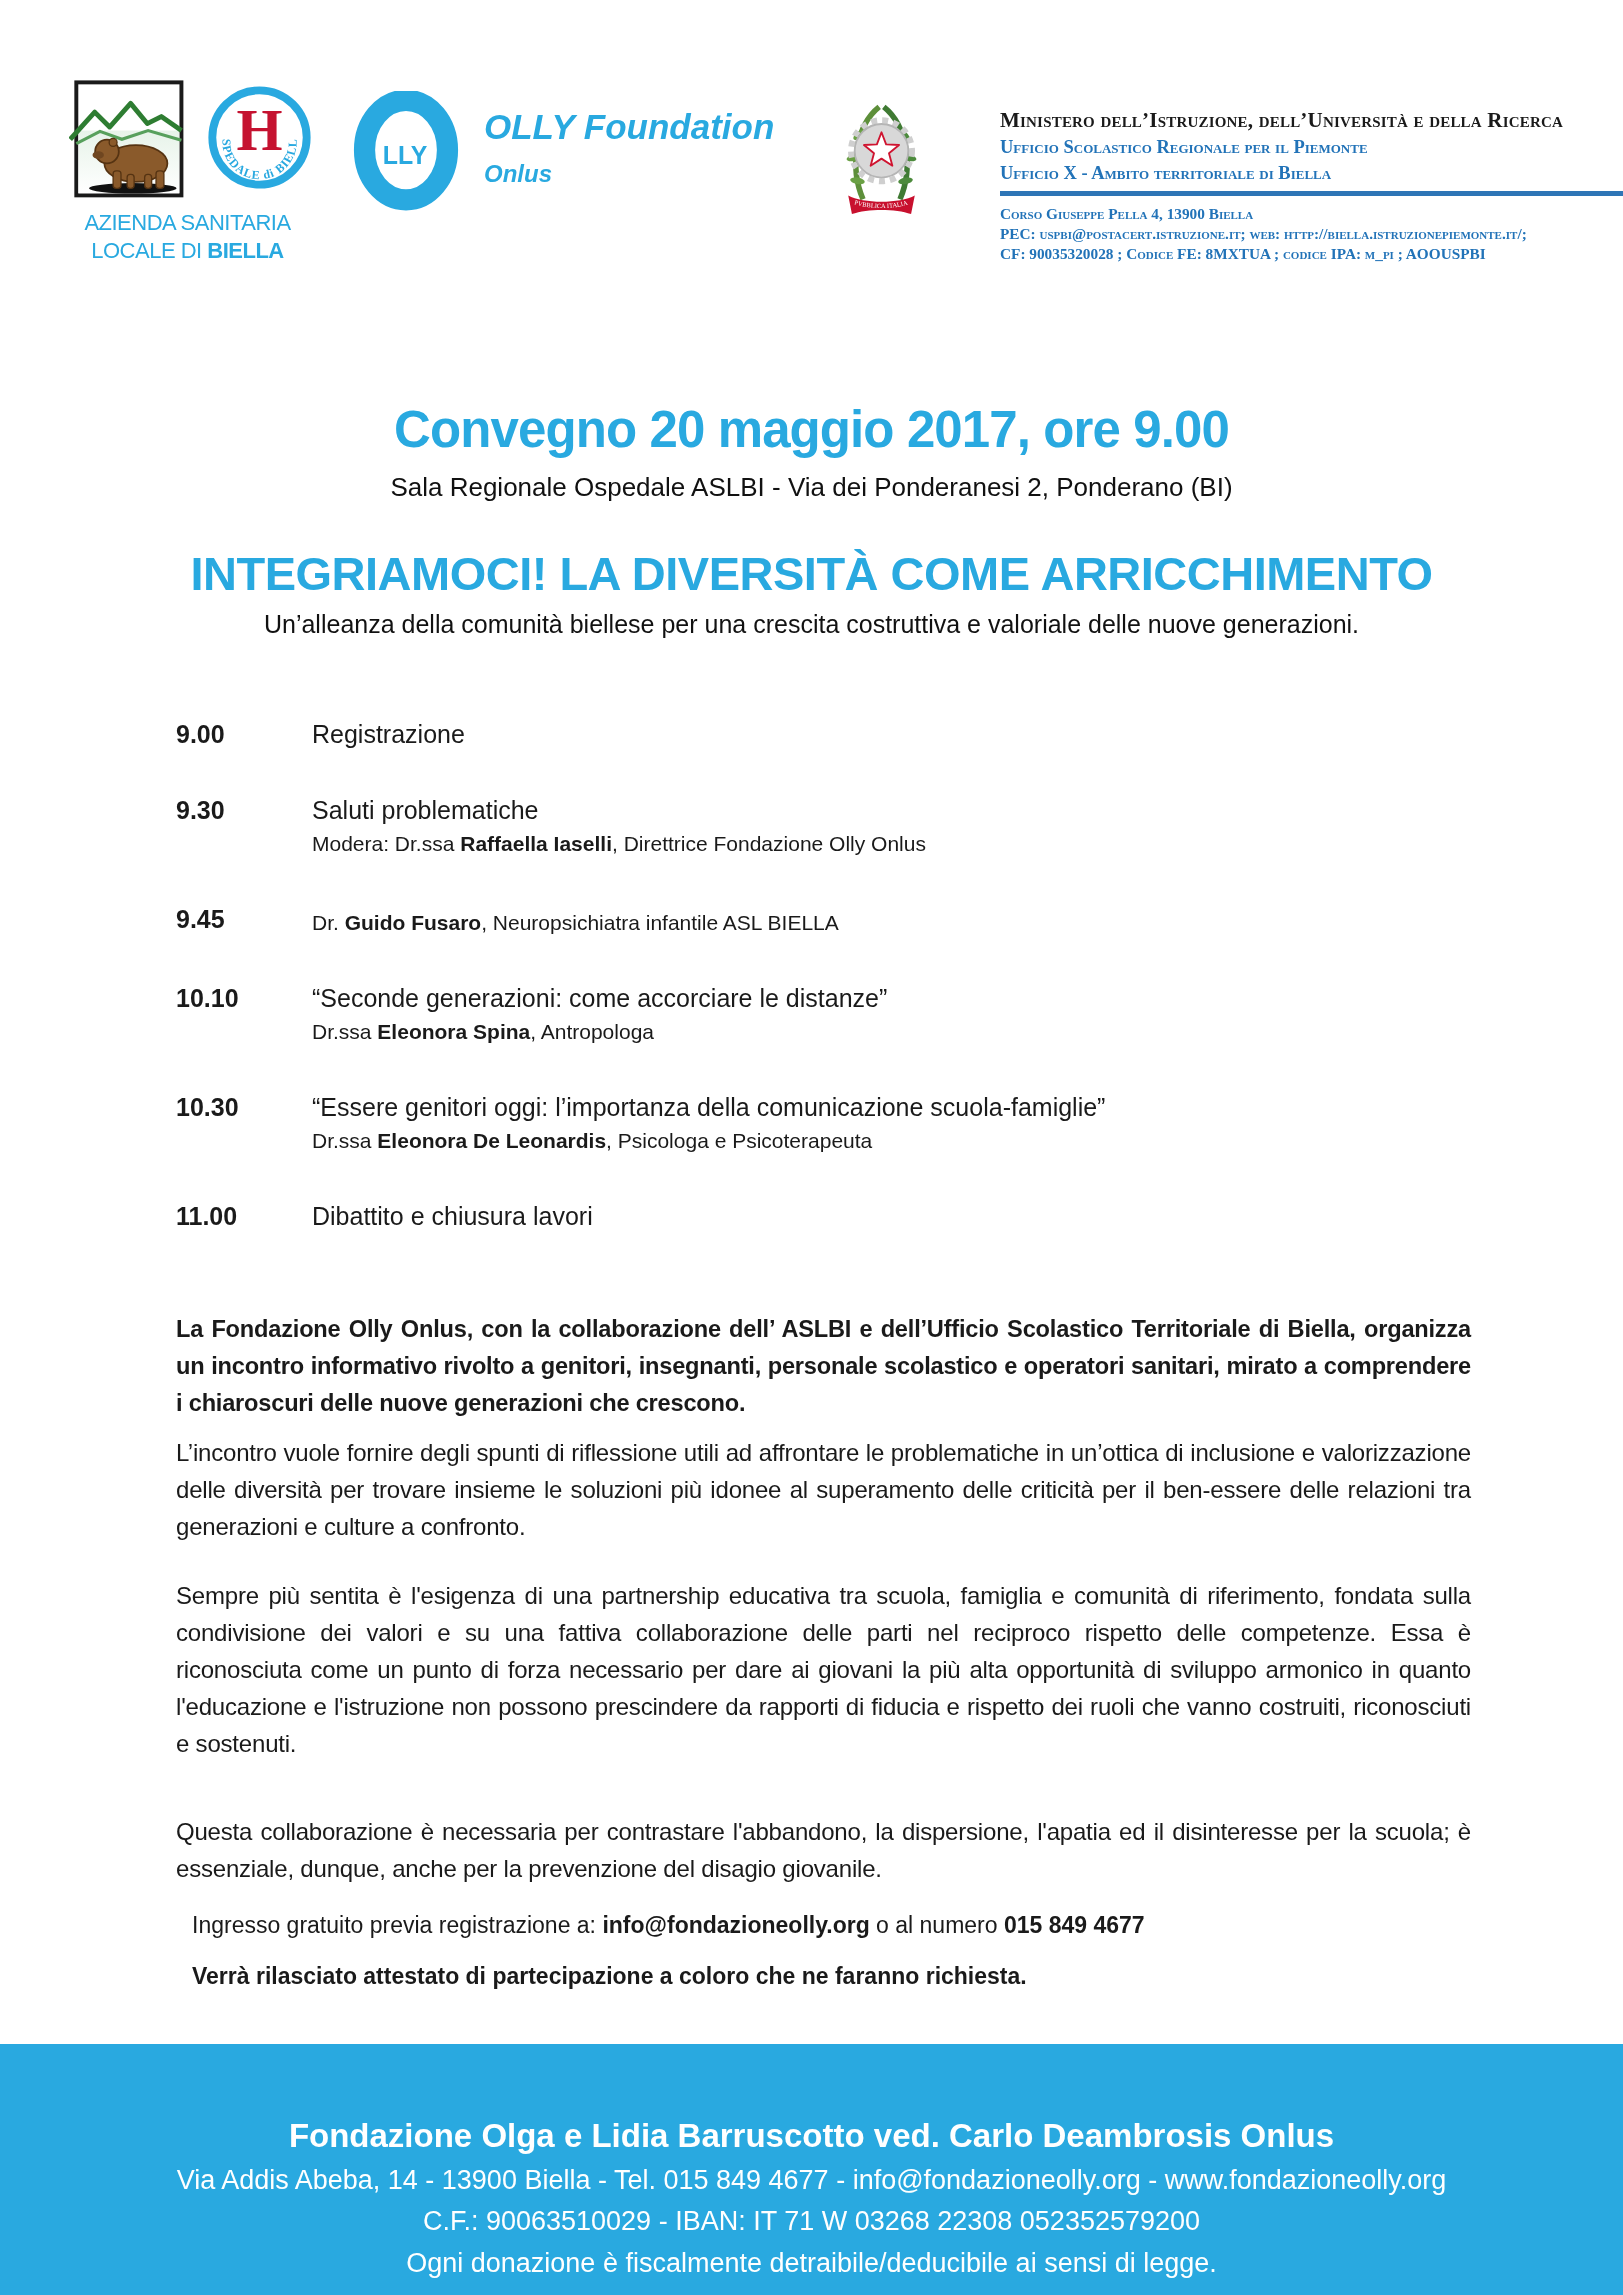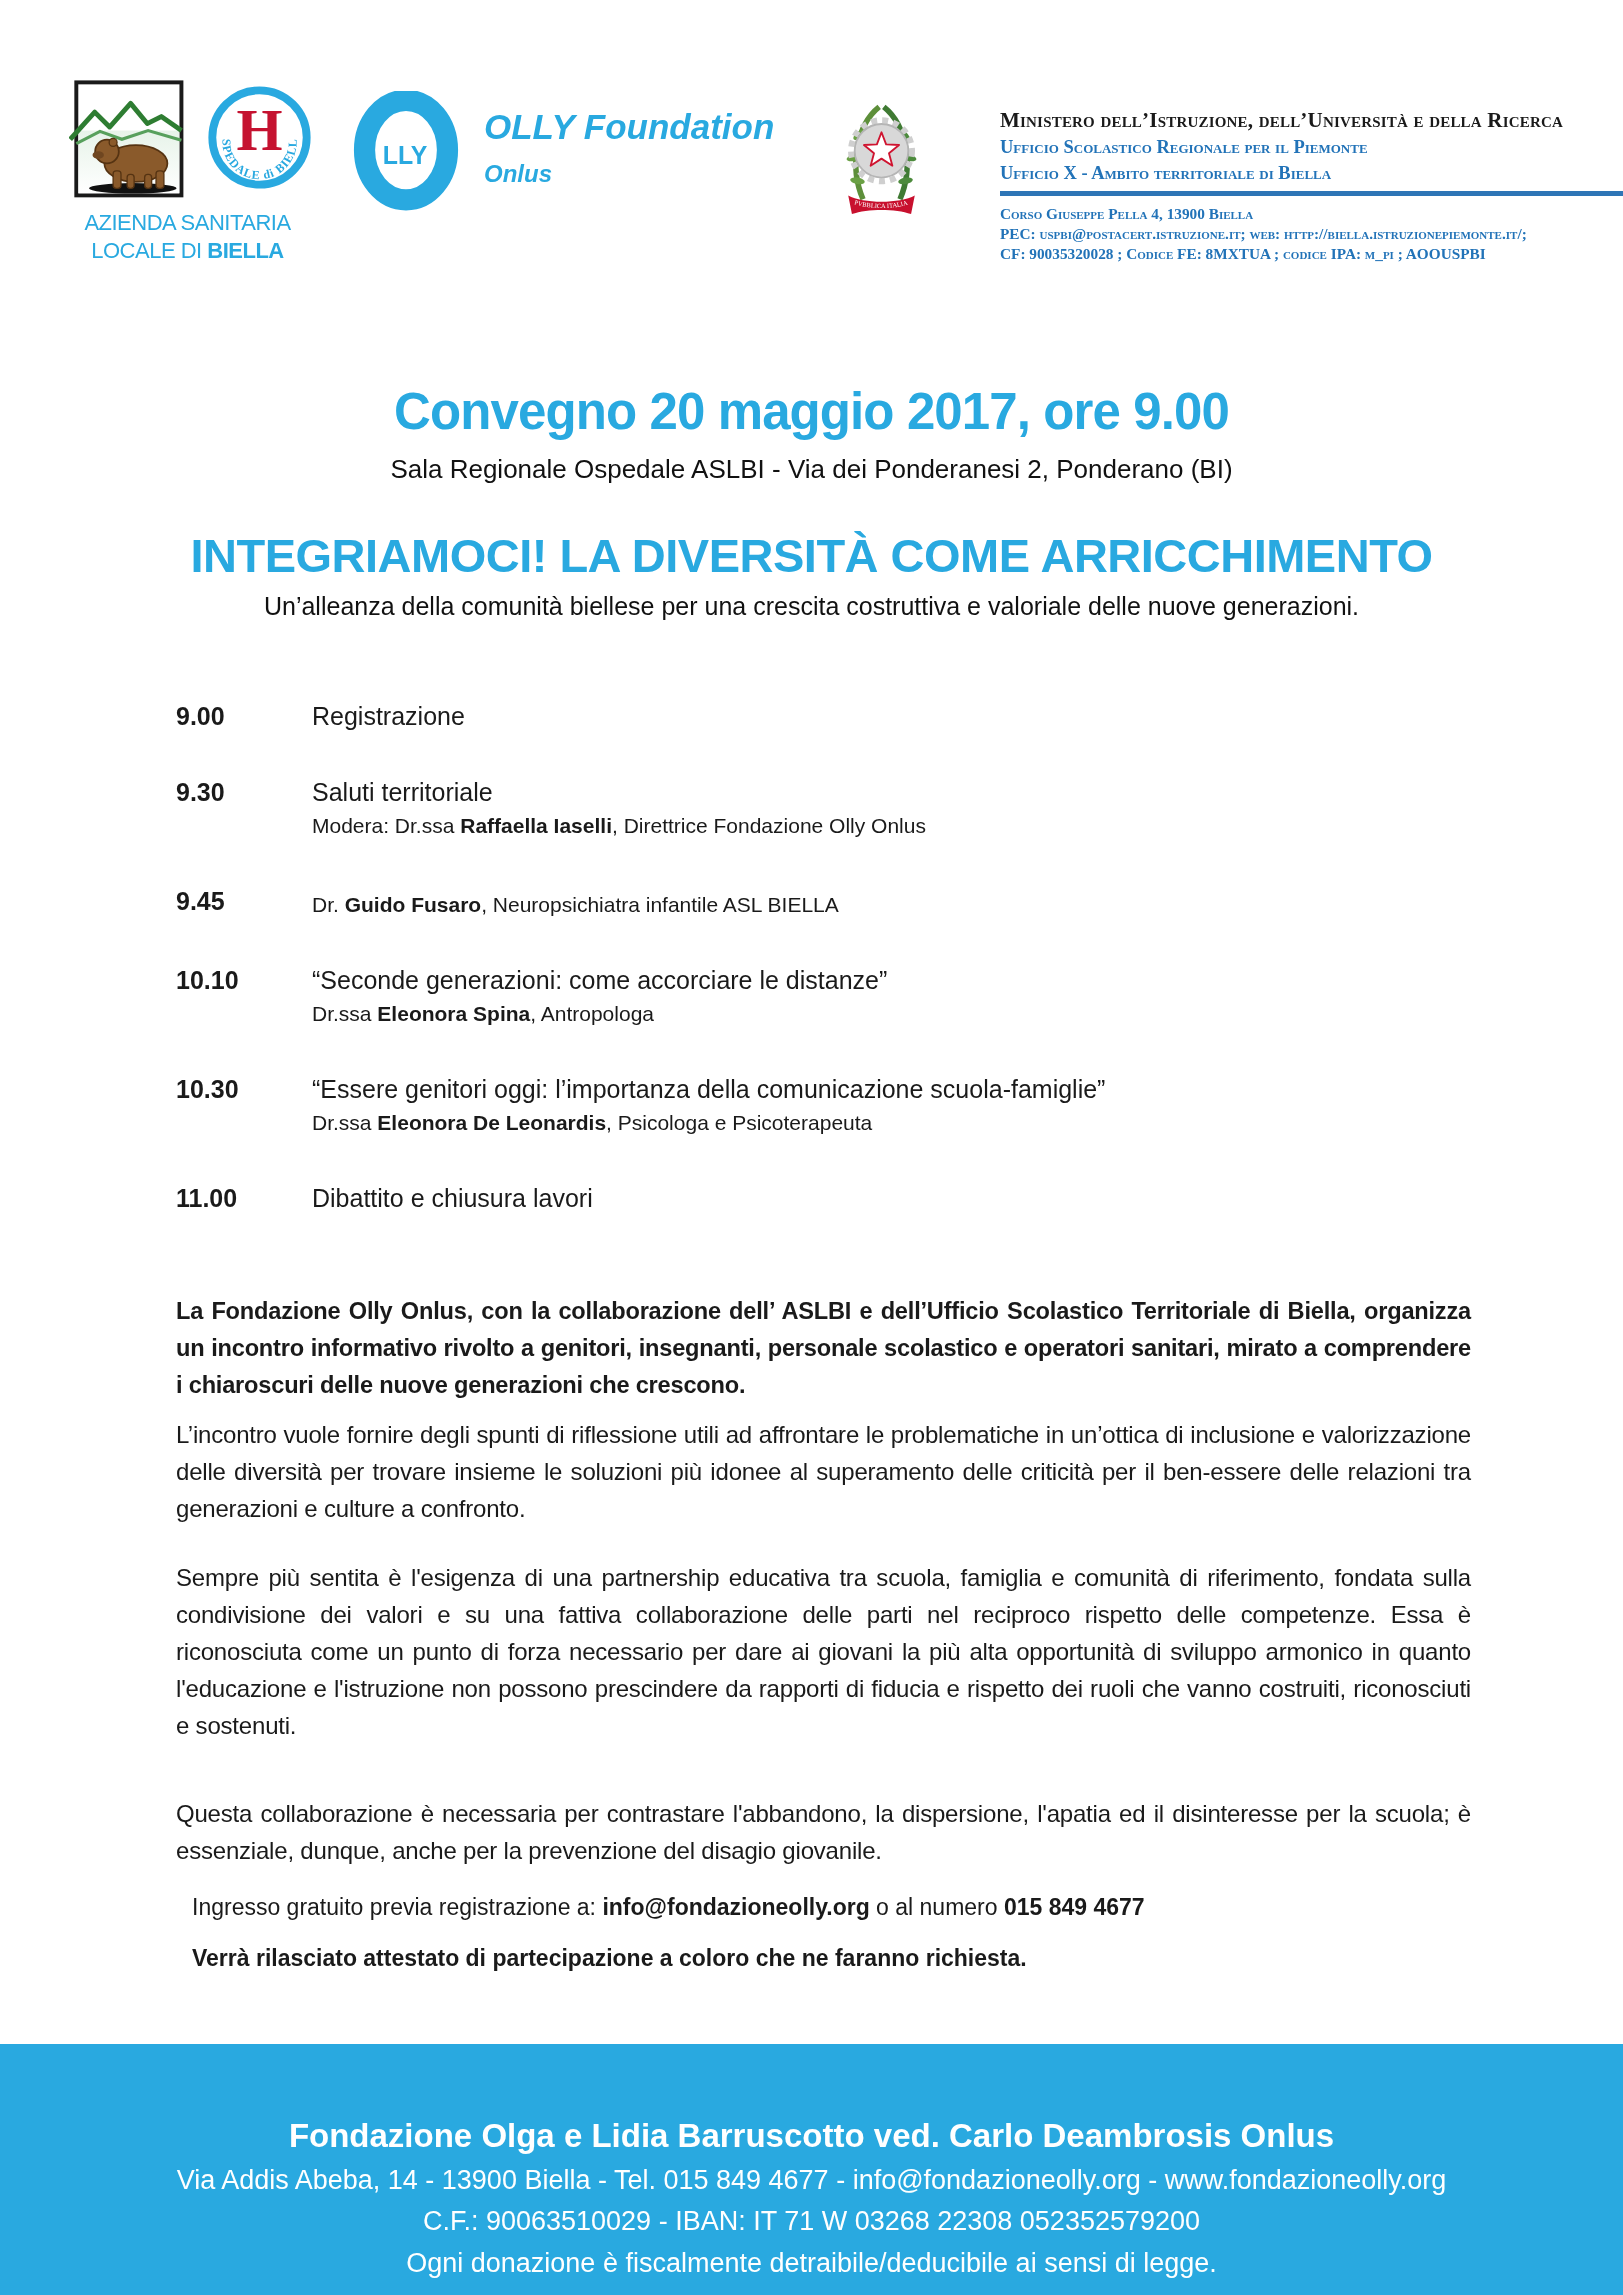--- a/index.html
+++ b/index.html
@@ -30,21 +30,21 @@
   .emblem{position:absolute;left:835px;top:93px;width:93px;height:134px;}
   .ministry{
     position:absolute;left:1000px;top:107px;width:629px;
     font-family:"Liberation Serif", serif;font-variant:small-caps;
   }
   .min-title{font-size:21px;line-height:26px;color:#1a1a1a;font-weight:700;letter-spacing:0.2px;}
   .min-blue{font-size:18.5px;line-height:23px;color:#2273B8;font-weight:700;margin-top:2.8px;}
   .min-rule{height:5.1px;background:#2E75B6;margin:6.5px 0 7.4px 0;}
   .min-small{font-size:15.3px;line-height:20.4px;color:#2273B8;font-weight:700;}
   
-  .main{position:absolute;top:384px;left:0;right:0;}
+  .main{position:absolute;top:402px;left:0;right:0;}
   .event-title{
     text-align:center;color:#29A9E0;font-weight:bold;
     font-size:51px;line-height:56px;letter-spacing:-0.9px;
   }
   .event-location{text-align:center;font-size:26px;line-height:32px;margin-top:13px;color:#111;}
   .event-headline{
     text-align:center;color:#29A9E0;font-weight:bold;
     font-size:47px;line-height:53px;margin-top:44px;letter-spacing:-0.5px;
   }
   .event-subtitle{text-align:center;font-size:25px;line-height:30.5px;margin-top:9.3px;color:#111;}
@@ -169,21 +169,21 @@
       <div class="sched-item">
         <div class="sched-time">9.00</div>
         <div class="sched-body">
           <div class="sched-title">Registrazione</div>
         </div>
       </div>
 
       <div class="sched-item">
         <div class="sched-time">9.30</div>
         <div class="sched-body">
-          <div class="sched-title">Saluti territoriale</div>
+          <div class="sched-title">Saluti problematiche</div>
           <div class="sched-detail"><span>Modera: Dr.ssa </span><span class="b">Raffaella Iaselli</span><span>, Direttrice Fondazione Olly Onlus</span></div>
         </div>
       </div>
 
       <div class="sched-item">
         <div class="sched-time">9.45</div>
         <div class="sched-body">
           <div class="sched-detail"><span>Dr. </span><span class="b">Guido Fusaro</span><span>, Neuropsichiatra infantile ASL BIELLA</span></div>
         </div>
       </div>

